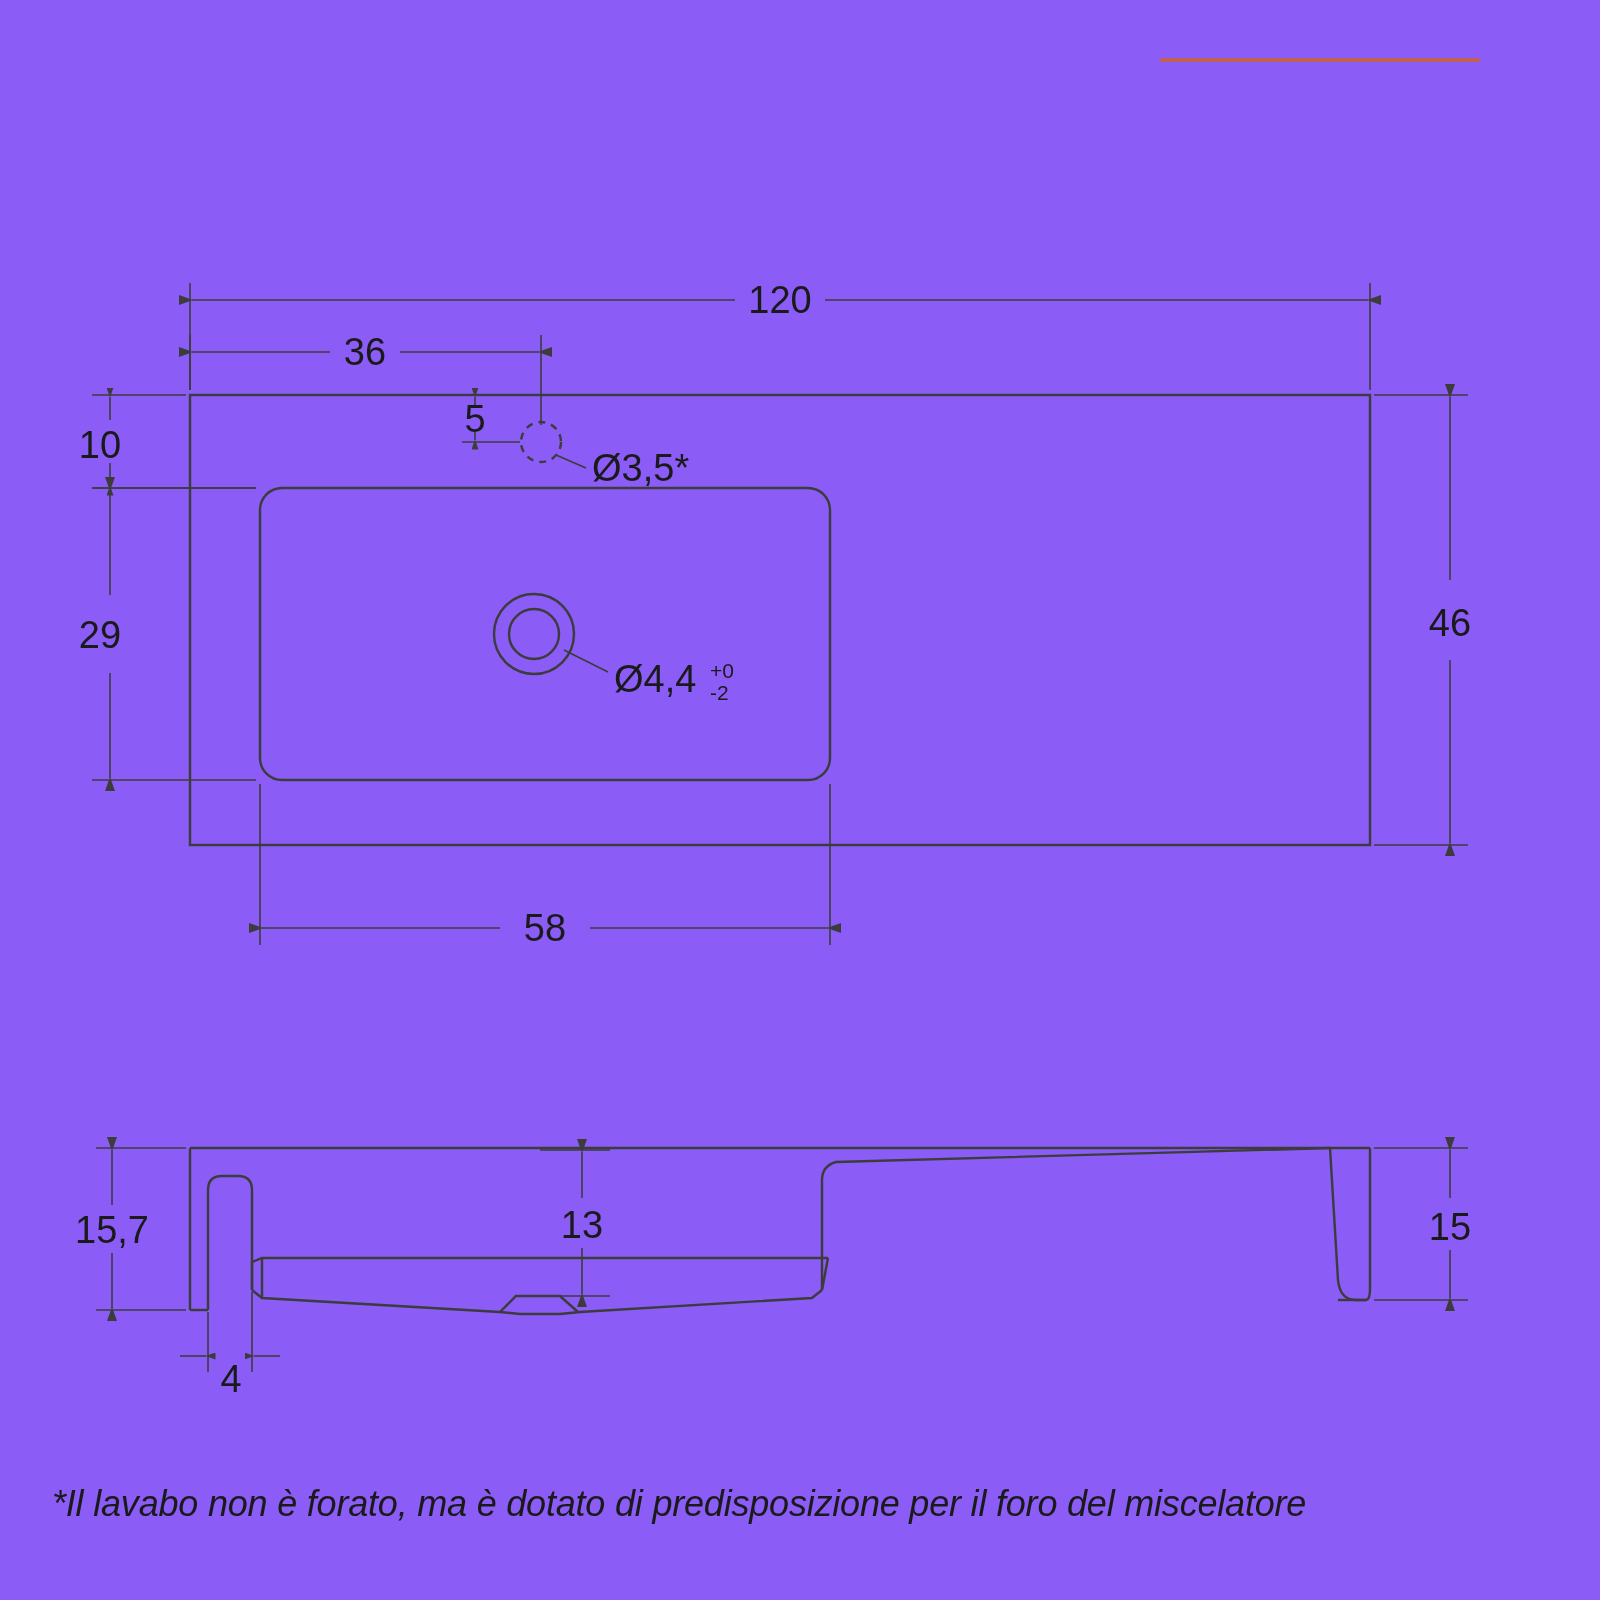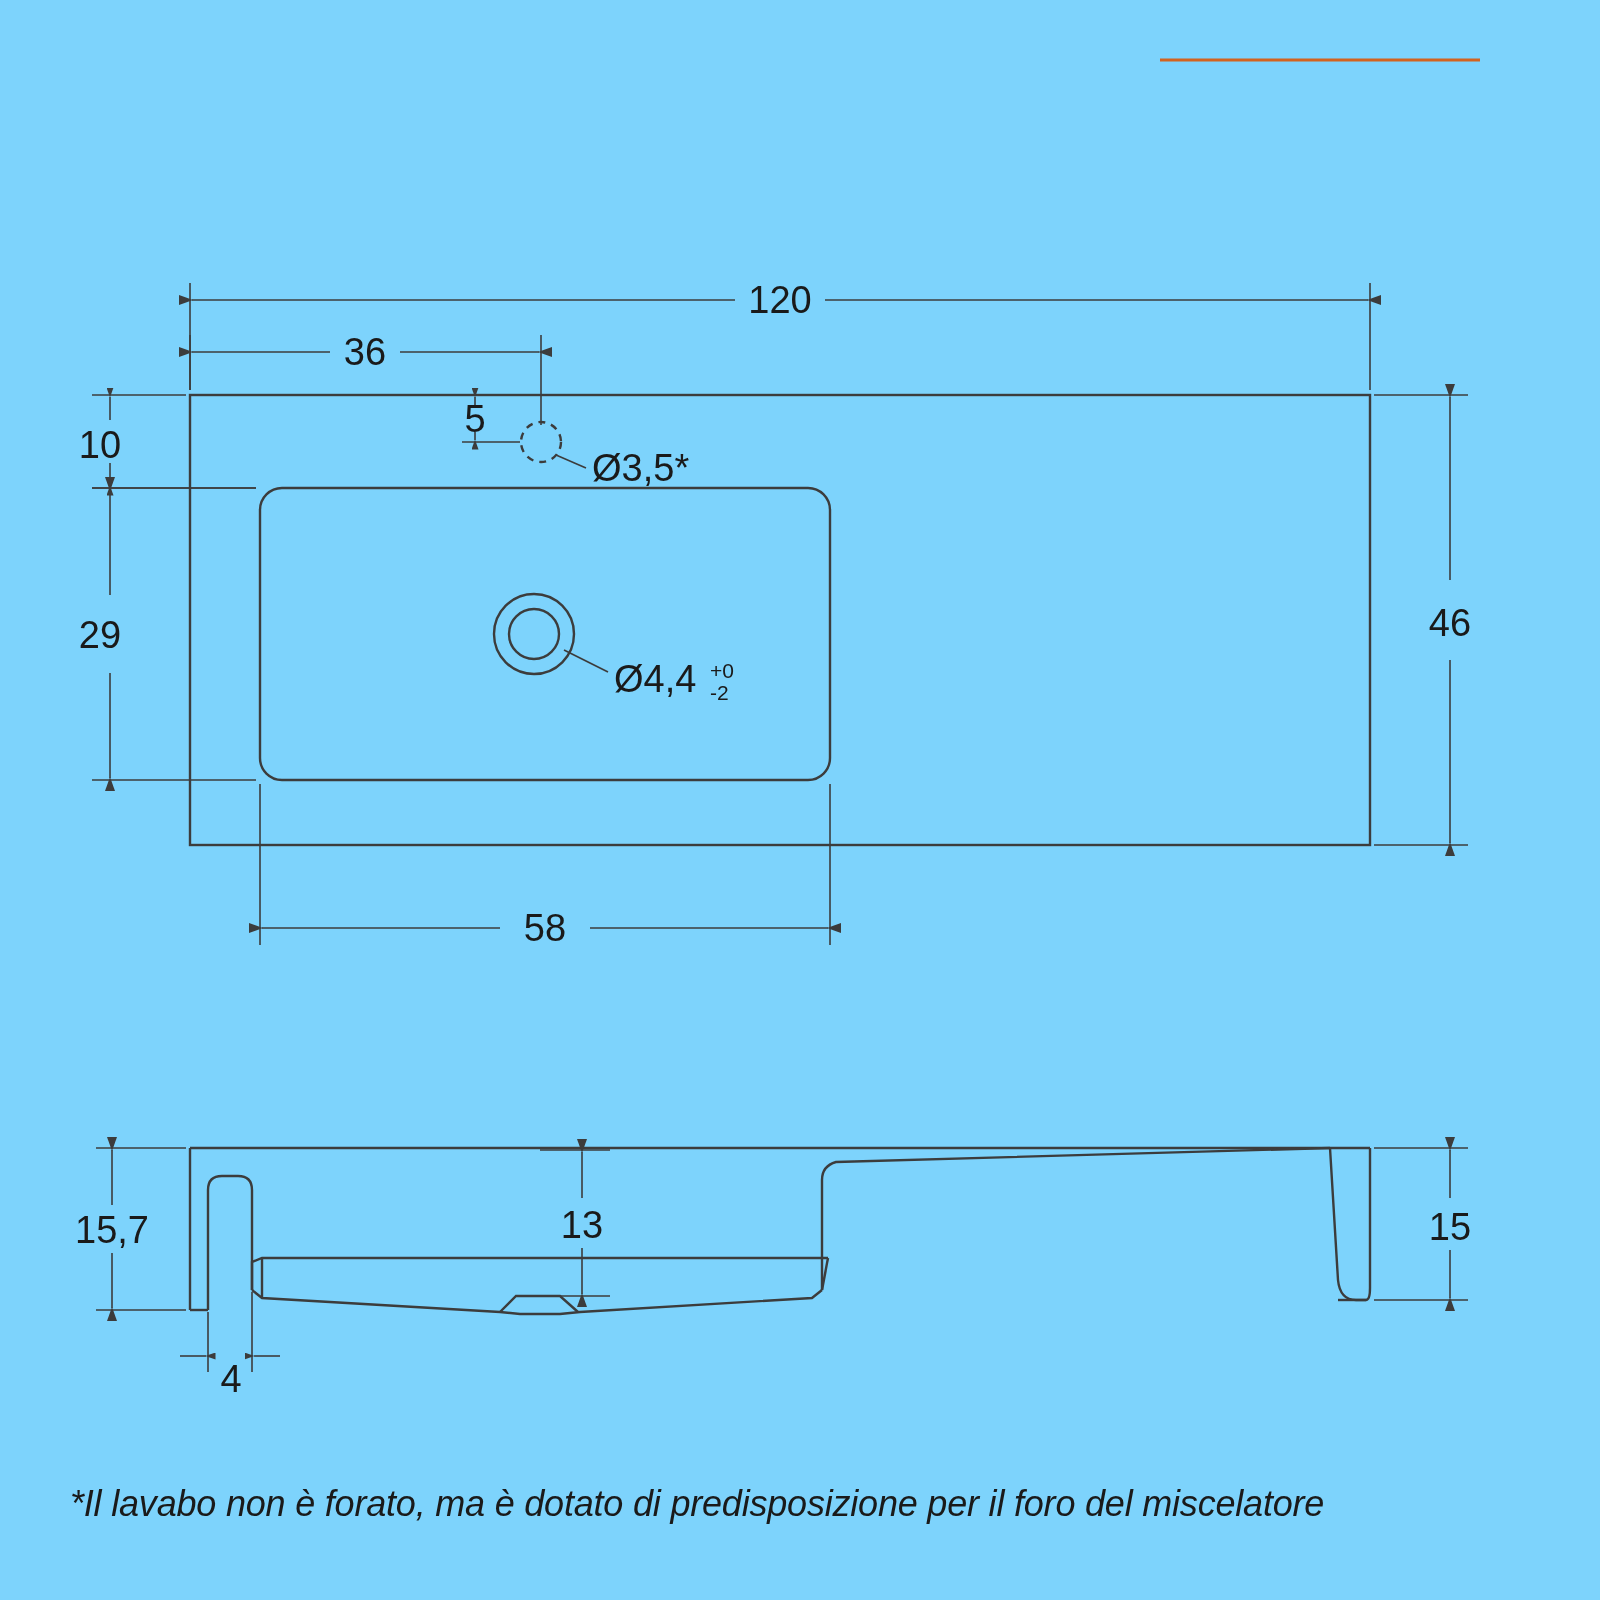--- a/index.html
+++ b/index.html
@@ -4,21 +4,21 @@
 <style>
   html, body {
     margin: 0;
     padding: 0;
     background: #ffffff;
   }
   #page {
     position: relative;
     width: 1600px;
     height: 1600px;
-    background: #7dd3fc;
+    background: #8b5cf6;
     font-family: "Liberation Sans", sans-serif;
     overflow: hidden;
   }
   #drawing-svg {
     position: absolute;
     left: 0;
     top: 0;
     width: 1600px;
     height: 1600px;
   }
@@ -27,21 +27,21 @@
     font-size: 38px;
     fill: #1a1a1a;
   }
   .dim-text-small {
     font-family: "Liberation Sans", sans-serif;
     font-size: 21px;
     fill: #1a1a1a;
   }
   .note-text {
     position: absolute;
-    left: 70px;
+    left: 52px;
     top: 1483px;
     width: 1470px;
     font-family: "Liberation Sans", sans-serif;
     font-style: italic;
     font-size: 36px;
     color: #1a1a1a;
     letter-spacing: -0.2px;
   }
 </style>
 </head>

